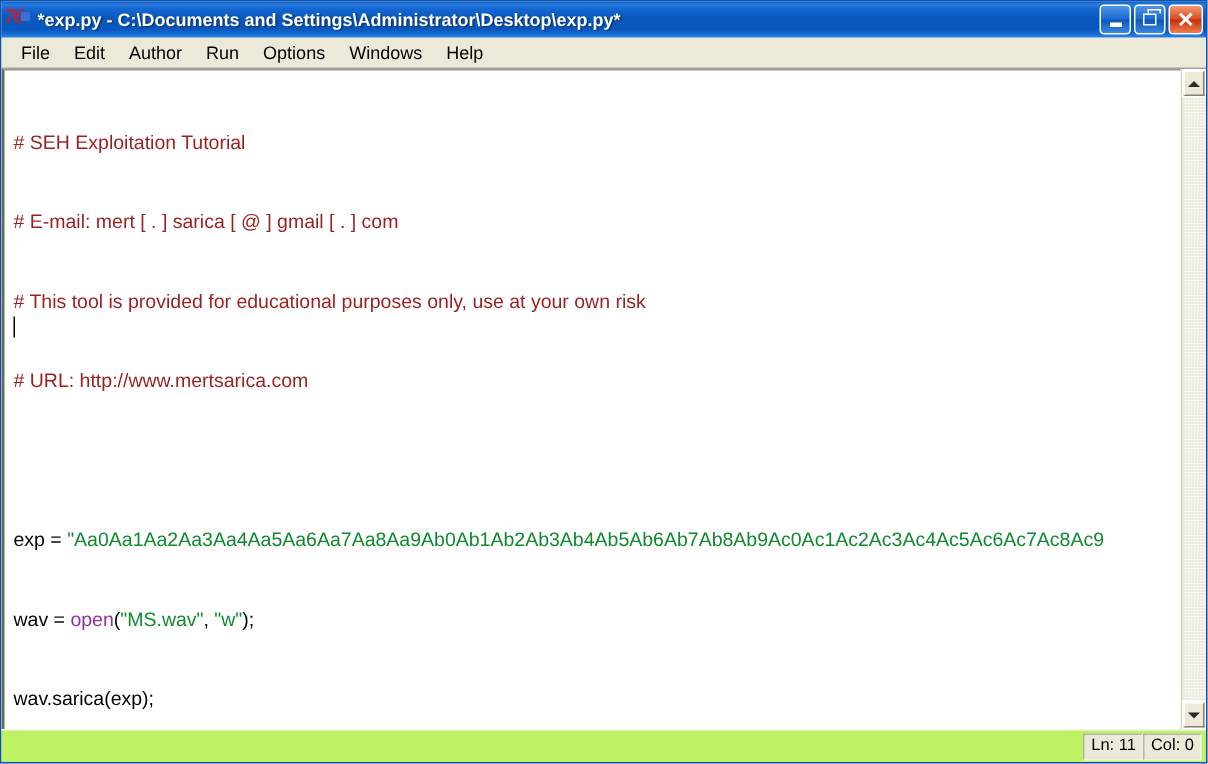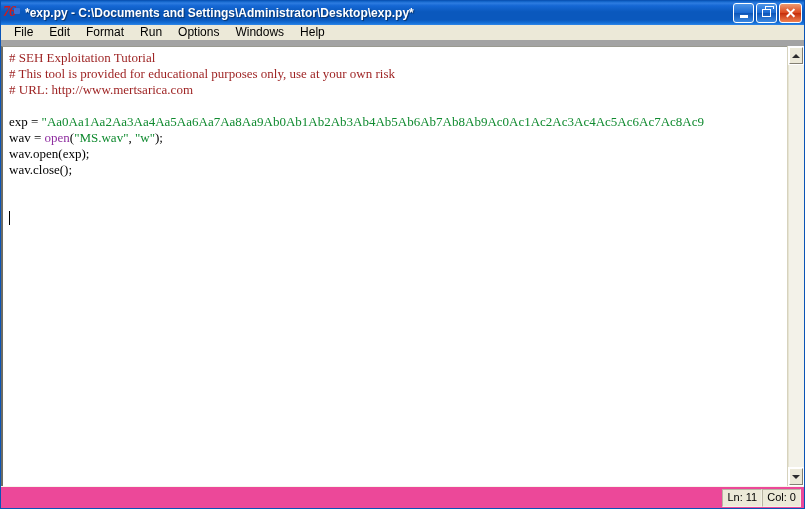--- a/index.html
+++ b/index.html
@@ -133,21 +133,21 @@
 
   
   #menubar {
     flex: 0 0 21px;
     height: 21px;
     background: #ece9d8;
     display: flex;
     align-items: center;
     padding-left: 5px;
     box-sizing: border-box;
-    border-bottom: 6px solid #a3a3a3;
+    border-bottom: 1px solid #a3a3a3;
   }
   .menuitem {
     font-size: 12px;
     color: #000000;
     padding: 2px 8px 3px 8px;
     line-height: 14px;
     white-space: nowrap;
     font-family: "Liberation Sans", sans-serif;
   }
 
@@ -163,28 +163,29 @@
     flex: 1 1 auto;
     background: #ffffff;
     border-left: 2px solid #6b6b63;
     border-top: 1px solid #9a9a90;
     position: relative;
     overflow: hidden;
     padding: 3px 0 0 2px;
     box-sizing: border-box;
   }
   .codeline {
-    font-family: Liberation Serif, serif;
+    font-family: Liberation Sans, sans-serif;
     font-size: 13px;
     line-height: 16px;
     height: 16px;
     white-space: pre;
     color: #000000;
     padding-left: 4px;
     overflow: hidden;
+    margin-top: 37px;
   }
   .cmt { color: #9c1f1f; }
   .str { color: #0f8a2f; }
   .bltn { color: #8f2fa0; }
   .blank { height: 16px; }
 
   #caret {
     position: absolute;
     left: 6px;
     width: 1px;
@@ -231,21 +232,21 @@
     flex: 1 1 auto;
     background:
       repeating-conic-gradient(#ffffff 0% 25%, #e7e4d2 0% 50%) 50% / 2px 2px;
     border-left: 1px solid #e7e4d2;
   }
 
   
   #statusbar {
     flex: 0 0 22px;
     height: 22px;
-    background: #ec4899;
+    background: #bef264;
     display: flex;
     align-items: center;
     justify-content: flex-end;
     padding-right: 3px;
     box-sizing: border-box;
     border-top: 1px solid #f7f5ea;
     padding-left: 40px;
   }
   .status-cell {
     font-size: 11px;
@@ -280,37 +281,38 @@
       </div>
       <div class="titlebtn close">
         <span class="mark-close">✕</span>
       </div>
     </div>
   </div>
 
   <div id="menubar">
     <div class="menuitem">File</div>
     <div class="menuitem">Edit</div>
-    <div class="menuitem">Format</div>
+    <div class="menuitem">Author</div>
     <div class="menuitem">Run</div>
     <div class="menuitem">Options</div>
     <div class="menuitem">Windows</div>
     <div class="menuitem">Help</div>
   </div>
 
   <div id="body">
 
     <div id="editor">
       <div class="codeline"><span class="cmt"># SEH Exploitation Tutorial</span></div>
+      <div class="codeline"><span class="cmt"># E-mail: mert [ . ] sarica [ @ ] gmail [ . ] com</span></div>
       <div class="codeline"><span class="cmt"># This tool is provided for educational purposes only, use at your own risk</span></div>
       <div class="codeline"><span class="cmt"># URL: http://www.mertsarica.com</span></div>
       <div class="codeline blank"></div>
       <div class="codeline"><span>exp = </span><span class="str">"Aa0Aa1Aa2Aa3Aa4Aa5Aa6Aa7Aa8Aa9Ab0Ab1Ab2Ab3Ab4Ab5Ab6Ab7Ab8Ab9Ac0Ac1Ac2Ac3Ac4Ac5Ac6Ac7Ac8Ac9</span></div>
       <div class="codeline"><span>wav = </span><span class="bltn">open</span><span>(</span><span class="str">"MS.wav"</span><span>, </span><span class="str">"w"</span><span>);</span></div>
-      <div class="codeline"><span>wav.open(exp);</span></div>
+      <div class="codeline"><span>wav.sarica(exp);</span></div>
       <div class="codeline"><span>wav.close();</span></div>
       <div class="codeline"></div>
       <div id="caret" style="top: 164px;"></div>
     </div>
 
     <div id="vscroll">
       <div class="sb-btn">
         <span class="arrow-up"></span>
       </div>
       <div id="sb-track"></div>

